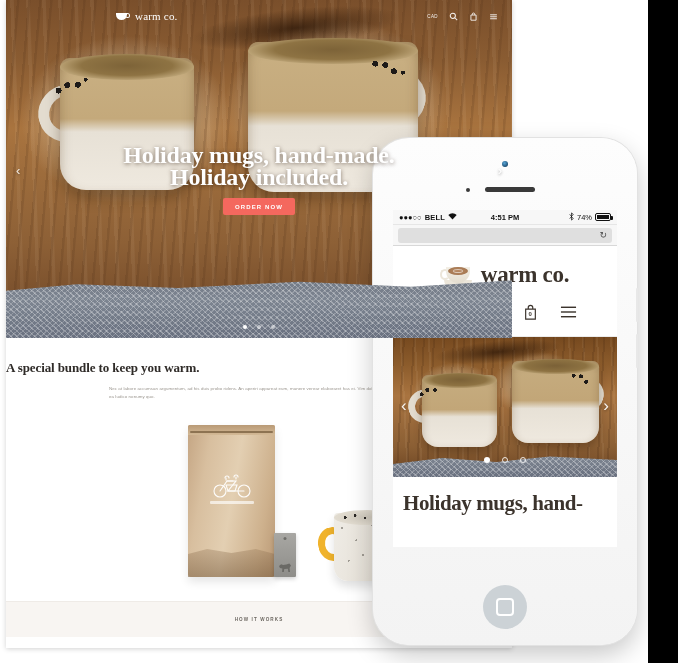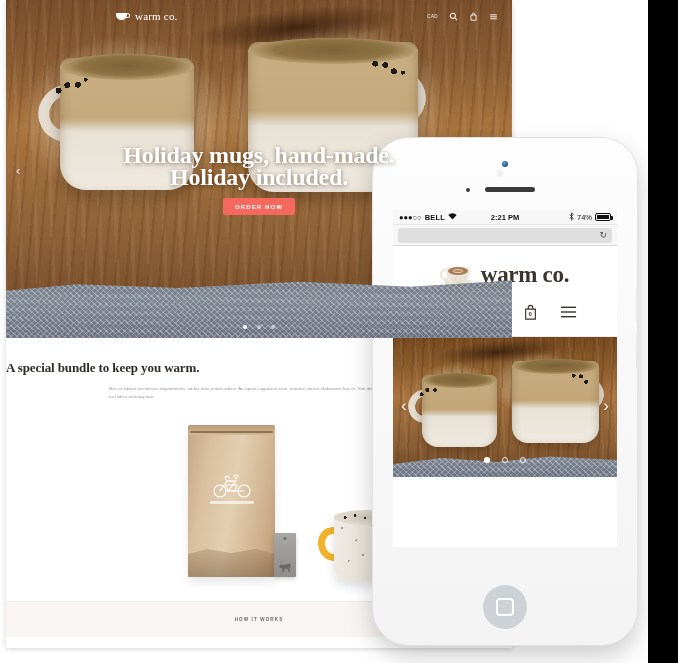--- a/index.html
+++ b/index.html
@@ -551,21 +551,21 @@
       <div class="ph-status">
         <span class="left">
           <span>●●●○○</span>
           <span class="carrier">BELL</span>
           <span>
             <svg width="9" height="8" viewBox="0 0 12 10" fill="#111">
               <path d="M6 9.6L0.4 3.6A8 8 0 0111.6 3.6z"></path>
             </svg>
           </span>
         </span>
-        <span class="time">2:21 PM</span>
+        <span class="time">4:51 PM</span>
         <span class="right">
           <span>
             <svg width="5" height="9" viewBox="0 0 7 12" fill="none" stroke="#111" stroke-width="1">
               <path d="M1 3l5 6-2.5 2V1L6 3 1 9"></path>
             </svg>
           </span>
           <span>74%</span>
           <span class="batt"></span>
         </span>
       </div>
@@ -636,20 +636,21 @@
         <div class="ph-cloth"></div>
         <span class="ph-arrow prev">‹</span>
         <span class="ph-arrow next">›</span>
         <div class="ph-dots">
           <span class="active"></span>
           <span></span>
           <span></span>
         </div>
       </div>
 
+      <div class="ph-headline">Holiday mugs, hand-</div>
     </div>
 
     <div class="ph-home">
       <span class="sq"></span>
     </div>
   </div>
 
   <div class="black-band"></div>
 </div>
 

